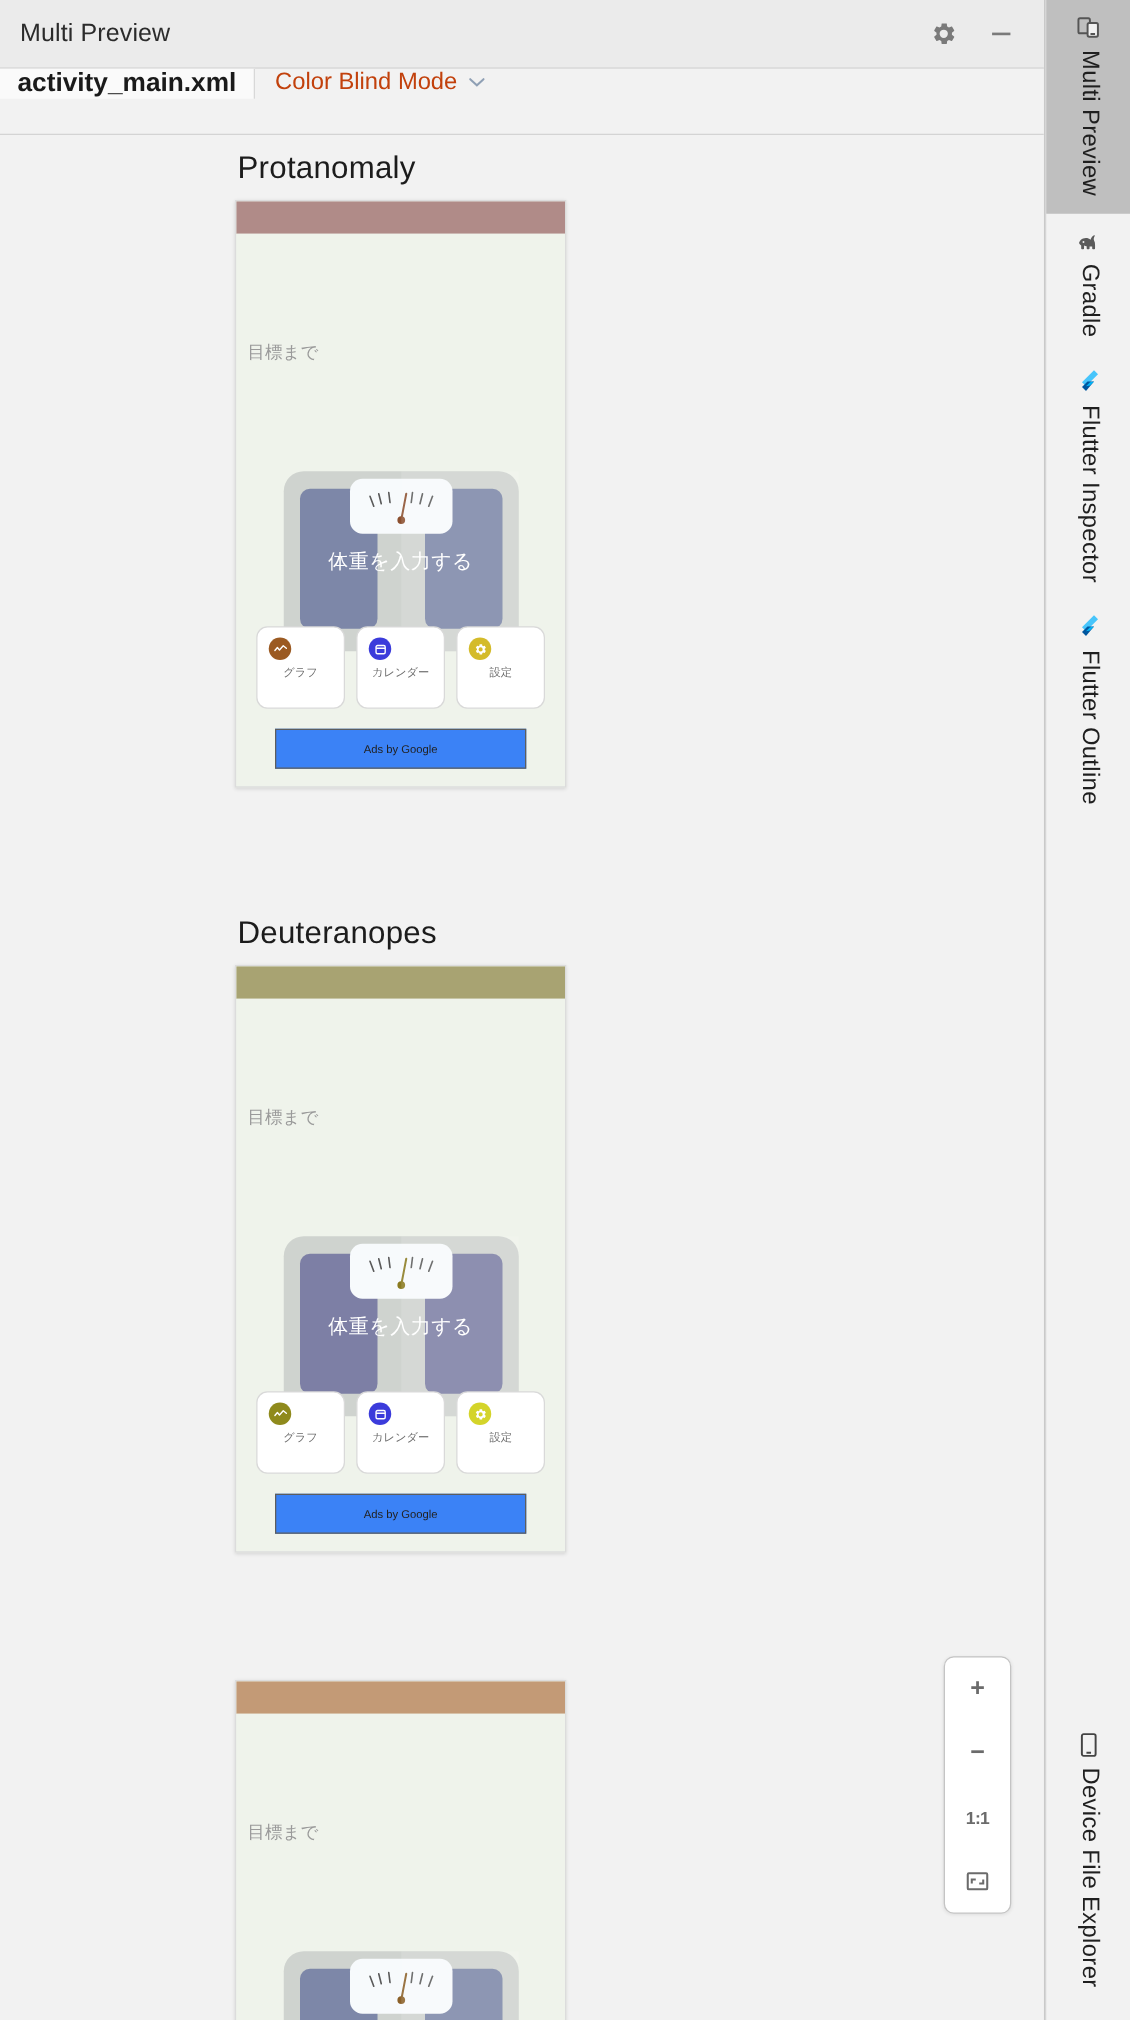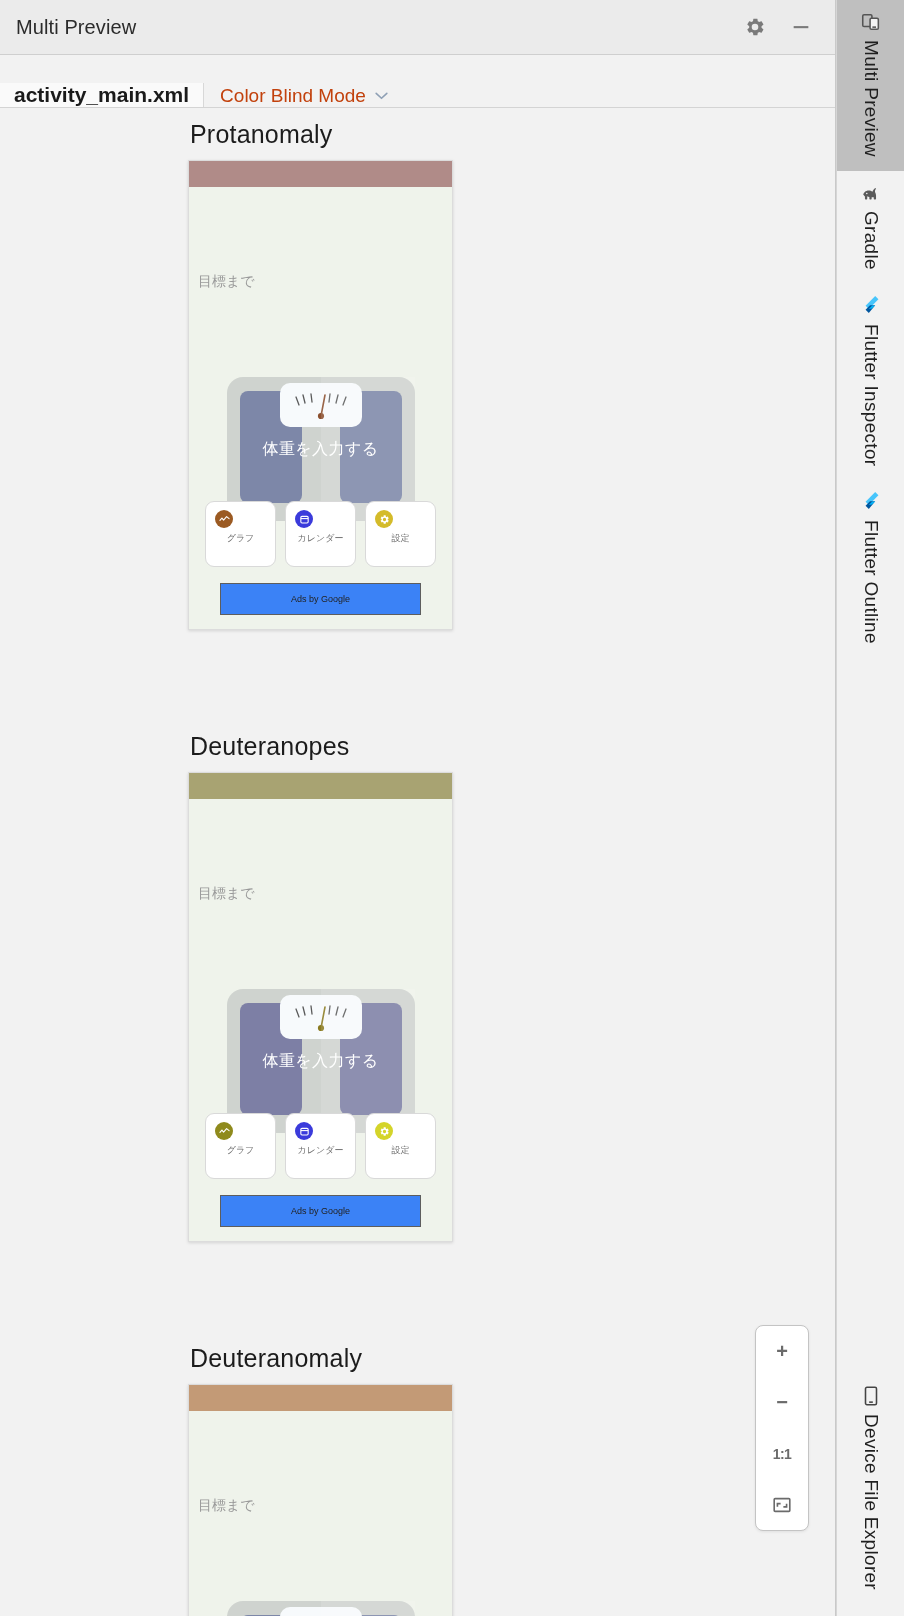--- a/index.html
+++ b/index.html
@@ -33,21 +33,21 @@
   }
   .hdr-icons { display: flex; align-items: center; gap: 22px; margin-right: 8px; }
   .icon-btn { width: 24px; height: 24px; display:flex; align-items:center; justify-content:center; cursor: pointer; }
   .icon-btn svg { display:block; }
 
   
   .tab-bar {
     height: 53px; min-height: 53px;
     background: #f2f2f2;
     border-bottom: 1px solid #d4d4d4;
-    display: flex; align-items: flex-end;
+    display: flex; align-items: flex-start;
   }
   .file-tab {
     display: flex; align-items: center;
     padding: 0 14px 0 14px;
     background: #fafafa;
     border-right: 1px solid #d8d8d8;
     font-size: 21px; color: #1a1a1a; font-weight: bold;
     cursor: pointer;
   }
   .mode-select {
@@ -363,21 +363,20 @@
             </div>
 
             <div class="ad-banner">
               <span>Ads by Google</span>
             </div>
           </div>
         </div>
       </div>
 
       <div class="preview-block" style="top:1236px">
-        <div class="preview-label">Deuteranomaly</div>
         <div class="device">
           <div class="app-bar" style="background:#c39a76"></div>
           <div class="app-body">
             <div class="goal-text">目標まで</div>
             <div class="scale-wrap">
               <div class="scale-body"></div>
               <div class="pad-l" style="background:#7d87a8"></div>
               <div class="pad-r" style="background:#7d87a8"></div>
 
               <div class="dial">

